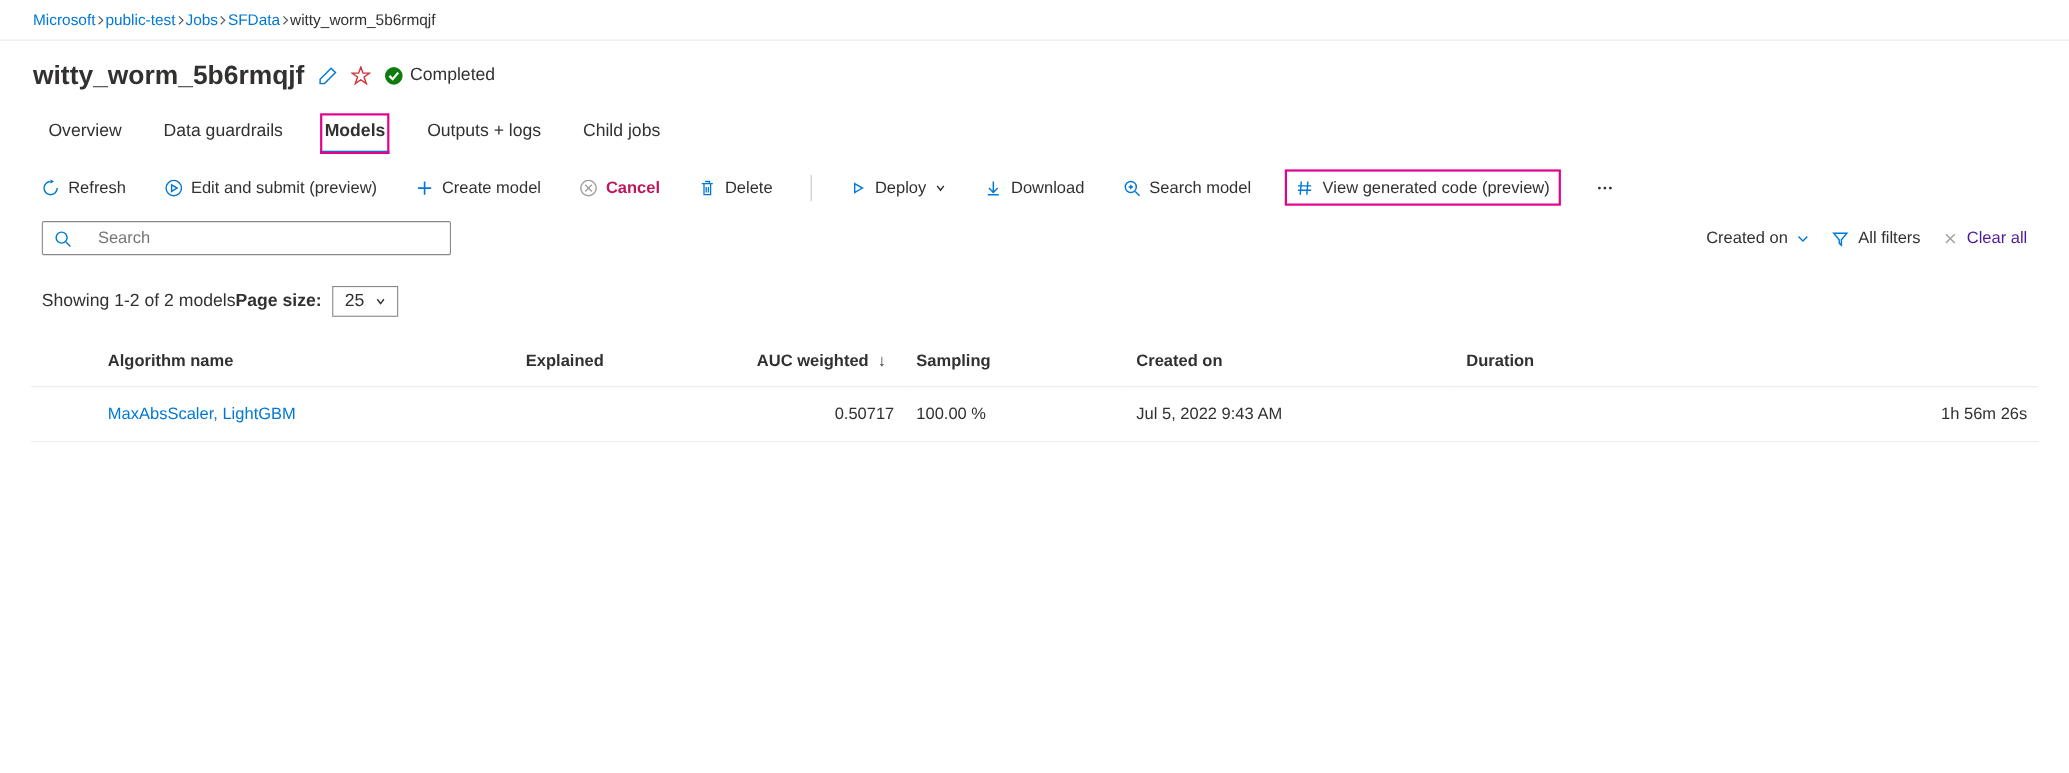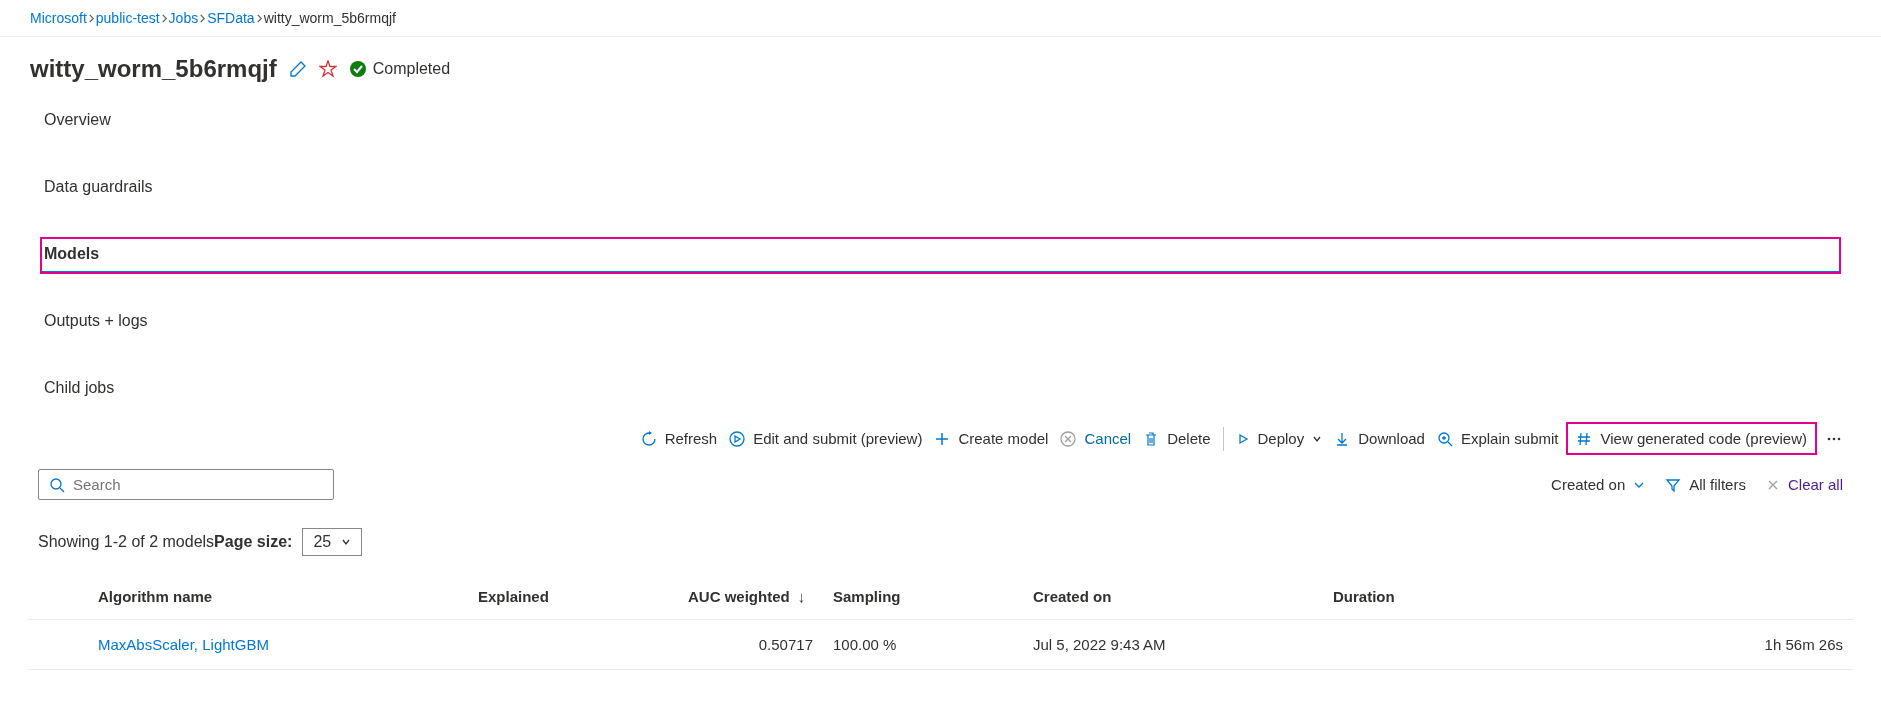--- a/index.html
+++ b/index.html
@@ -51,79 +51,78 @@
       display: flex;
       align-items: center;
       gap: 6px;
       font-size: 16px;
     }
     .tabs {
       display: flex;
       gap: 30px;
       padding: 12px 40px 0;
       font-size: 16px;
-      flex-direction: column;
     }
     .tab {
       padding: 8px 4px;
       cursor: pointer;
       border-bottom: 3px solid transparent;
     }
     .tab.active {
       font-weight: 600;
       border-bottom-color: #0078d4;
     }
     .tab.highlighted {
       outline: 2px solid #e3008c;
       outline-offset: -2px;
     }
     .toolbar {
       display: flex;
       align-items: center;
-      gap: 12px;
+      gap: 35px;
       padding: 18px 38px;
       flex-wrap: wrap;
-      justify-content: flex-end;
     }
     .toolbar-btn {
       display: inline-flex;
       align-items: center;
       gap: 8px;
       cursor: pointer;
       font-size: 15px;
       color: #323130;
     }
     .toolbar-btn.disabled {
-      color: #0369a1;
+      color: #be185d;
       cursor: default;
+      font-weight: bold;
     }
     .toolbar-divider {
       width: 1px;
       height: 24px;
       background: #c8c6c4;
     }
     .toolbar-btn.highlighted {
       outline: 2px solid #e3008c;
       outline-offset: 2px;
       padding: 4px 6px;
     }
     .filter-bar {
       display: flex;
       align-items: center;
       padding: 0 38px 10px;
       gap: 20px;
     }
     .search-box {
       display: flex;
       align-items: center;
-      gap: 8px;
+      gap: 24px;
       border: 1px solid #8a8886;
       border-radius: 2px;
       padding: 6px 10px;
-      width: 296px;
+      width: 372px;
     }
     .search-box input {
       border: none;
       outline: none;
       flex: 1;
       font-size: 15px;
     }
     .filter-spacer {
       flex: 1;
     }
@@ -329,21 +328,21 @@
     <svg width="16" height="16" viewBox="0 0 16 16">
         <path d="M8 2 V11 M4 8 L8 12 L12 8 M3 14 H13" fill="none" stroke="#0078d4" stroke-width="1.3"></path>
       </svg>
     <span>Download</span>
   </div>
   <div class="toolbar-btn">
     <svg width="16" height="16" viewBox="0 0 16 16">
         <circle cx="7" cy="7" r="5" fill="none" stroke="#0078d4" stroke-width="1.3"></circle>
         <path d="M11 11 L15 15 M5 7 H9 M7 5 V9" stroke="#0078d4" stroke-width="1.3"></path>
       </svg>
-    <span>Explain submit</span>
+    <span>Search model</span>
   </div>
   <div class="toolbar-btn highlighted">
     <svg width="16" height="16" viewBox="0 0 16 16">
         <path d="M5 2 L4 14 M11 2 L10 14 M2 6 H14 M2 10 H14" stroke="#0078d4" stroke-width="1.3"></path>
       </svg>
     <span>View generated code (preview)</span>
   </div>
   <div class="toolbar-btn">
     <svg width="18" height="18" viewBox="0 0 18 18">
         <circle cx="4" cy="9" r="1.3" fill="#323130"></circle>

